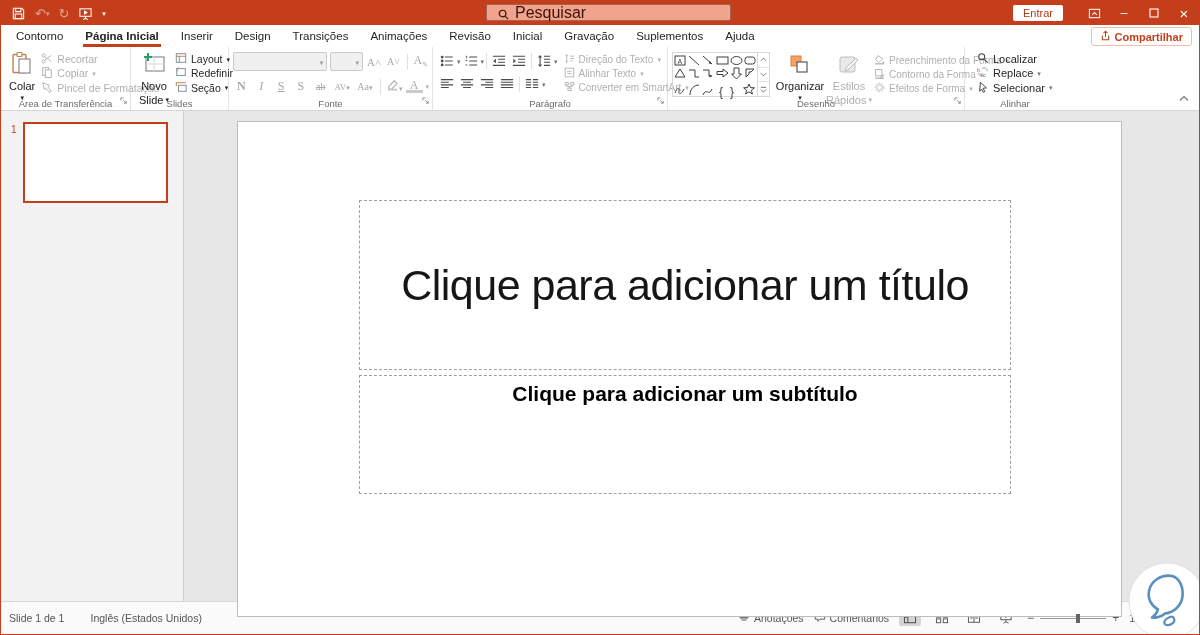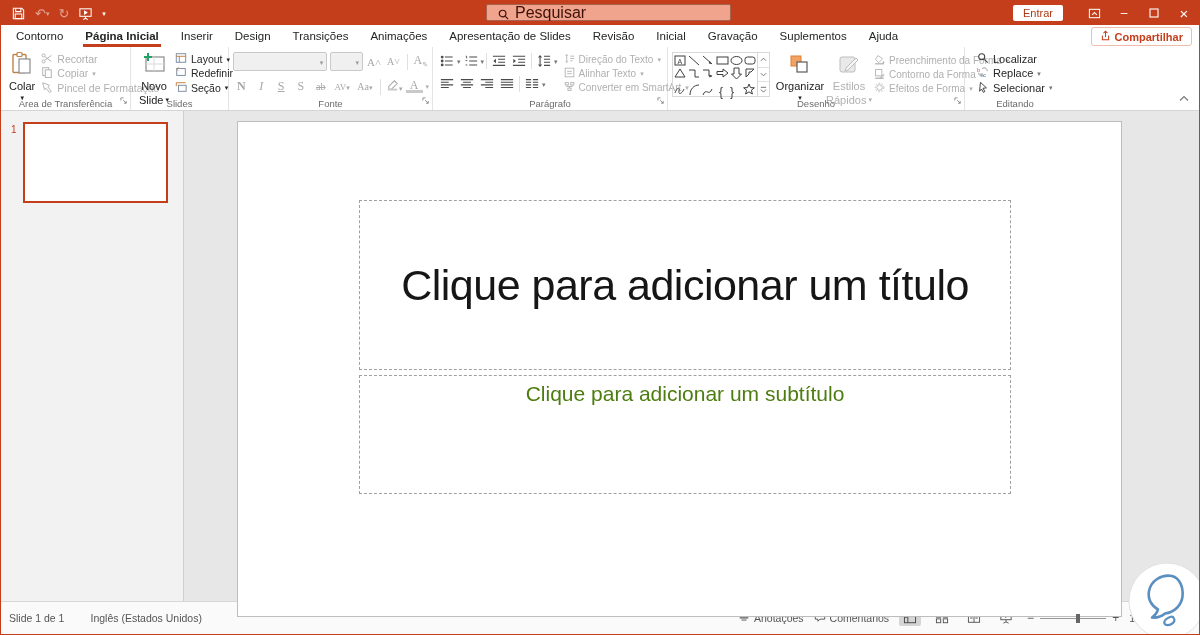--- a/index.html
+++ b/index.html
@@ -50,21 +50,21 @@
   .main { flex:1 1 auto; display:flex; min-height:0; }
   .thumbs { width:183px; background:#f2f2f2; border-right:1px solid #cfcfcf; position:relative; flex:0 0 auto; }
   .thumb-num { position:absolute; left:10px; top:13px; font-size:10px; color:#c43e1c; }
   .thumb { position:absolute; left:22px; top:11px; width:145px; height:81px; background:#fff; border:2px solid #c43e1c; }
   .canvas { flex:1 1 auto; background:#e7e7e7; position:relative; }
   .slide { position:absolute; left:53px; top:10px; width:885px; height:496px; background:#fff; border:1px solid #bdbdbd; }
   .ph { position:absolute; border:1px dashed #a0a0a0; }
   .ph-title { left:121px; top:78px; width:652px; height:170px; display:flex; align-items:center; justify-content:center; }
   .ph-title .txt { font-size:43px; font-weight:300; color:#161616; text-align:center; line-height:1.35; letter-spacing:-.5px; width:600px; }
   .ph-sub { left:121px; top:253px; width:652px; height:119px; }
-  .ph-sub .txt { font-size:21px; font-weight:400; color:#4d7c0f; text-align:center; margin-top:6px; }
+  .ph-sub .txt { font-size:21px; font-weight:700; color:#000000; text-align:center; margin-top:6px; }
 
   
   .statusbar { height:33px; background:#fafafa; border-top:1px solid #d6d6d6; display:flex; align-items:center; justify-content:space-between; font-size:10.5px; color:#555; padding:0 6px 0 8px; flex:0 0 auto; }
   .sb-left { display:flex; gap:26px; }
   .sb-right { display:flex; align-items:center; gap:10px; }
   .sb-item { display:flex; align-items:center; gap:4px; color:#555; }
   .viewbtn { width:22px; height:16px; display:flex; align-items:center; justify-content:center; color:#555; border-radius:2px; }
   .viewbtn.sel { background:#d5d5d5; }
   .zoomslider { display:flex; align-items:center; gap:6px; }
   .ztrack { width:66px; height:1px; background:#999; position:relative; }
@@ -132,21 +132,20 @@
     </div>
   </div>
 
   <div class="tabrow">
     <div class="tab">Contorno</div>
     <div class="tab sel">Página Inicial</div>
     <div class="tab">Inserir</div>
     <div class="tab">Design</div>
     <div class="tab">Transições</div>
     <div class="tab">Animações</div>
-    <div class="tab">Apresentação de Slides</div>
     <div class="tab">Revisão</div>
     <div class="tab">Inicial</div>
     <div class="tab">Gravação</div>
     <div class="tab">Suplementos</div>
     <div class="tab">Ajuda</div>
     <div class="share-btn">
       <span>
         <svg width="11" height="11" viewBox="0 0 14 14" fill="none" stroke="#c43e1c" stroke-width="1.3">
             <path d="M7 9V2"></path>
             <path d="M4.5 4L7 1.5 9.5 4"></path>
@@ -543,21 +542,21 @@
           <span class="caret" style="color:#777">▾</span>
         </div>
         <div class="sitem" style="font-size:11px">
           <span><svg width="12" height="12" viewBox="0 0 14 14">
                 <path d="M4 1.5l7 6.5-4 .5 2.2 3.8-1.8 1-2.1-3.9L3 12z" fill="none" stroke="#3e3e3e" stroke-width="1.1"></path>
               </svg></span>
           <span>Selecionar</span>
           <span class="caret" style="color:#777">▾</span>
         </div>
       </div>
-      <span class="rg-label">Editando</span>
+      <span class="rg-label">Alinhar</span>
     </div>
 
     <span class="collapse-chevron"><svg width="10" height="7" viewBox="0 0 10 7" fill="none" stroke="currentColor" stroke-width="1.2">
           <path d="M1 5.5L5 1.5l4 4"></path>
         </svg></span>
   </div>
 
   <div class="main">
     <div class="thumbs">
       <span class="thumb-num">1</span>

